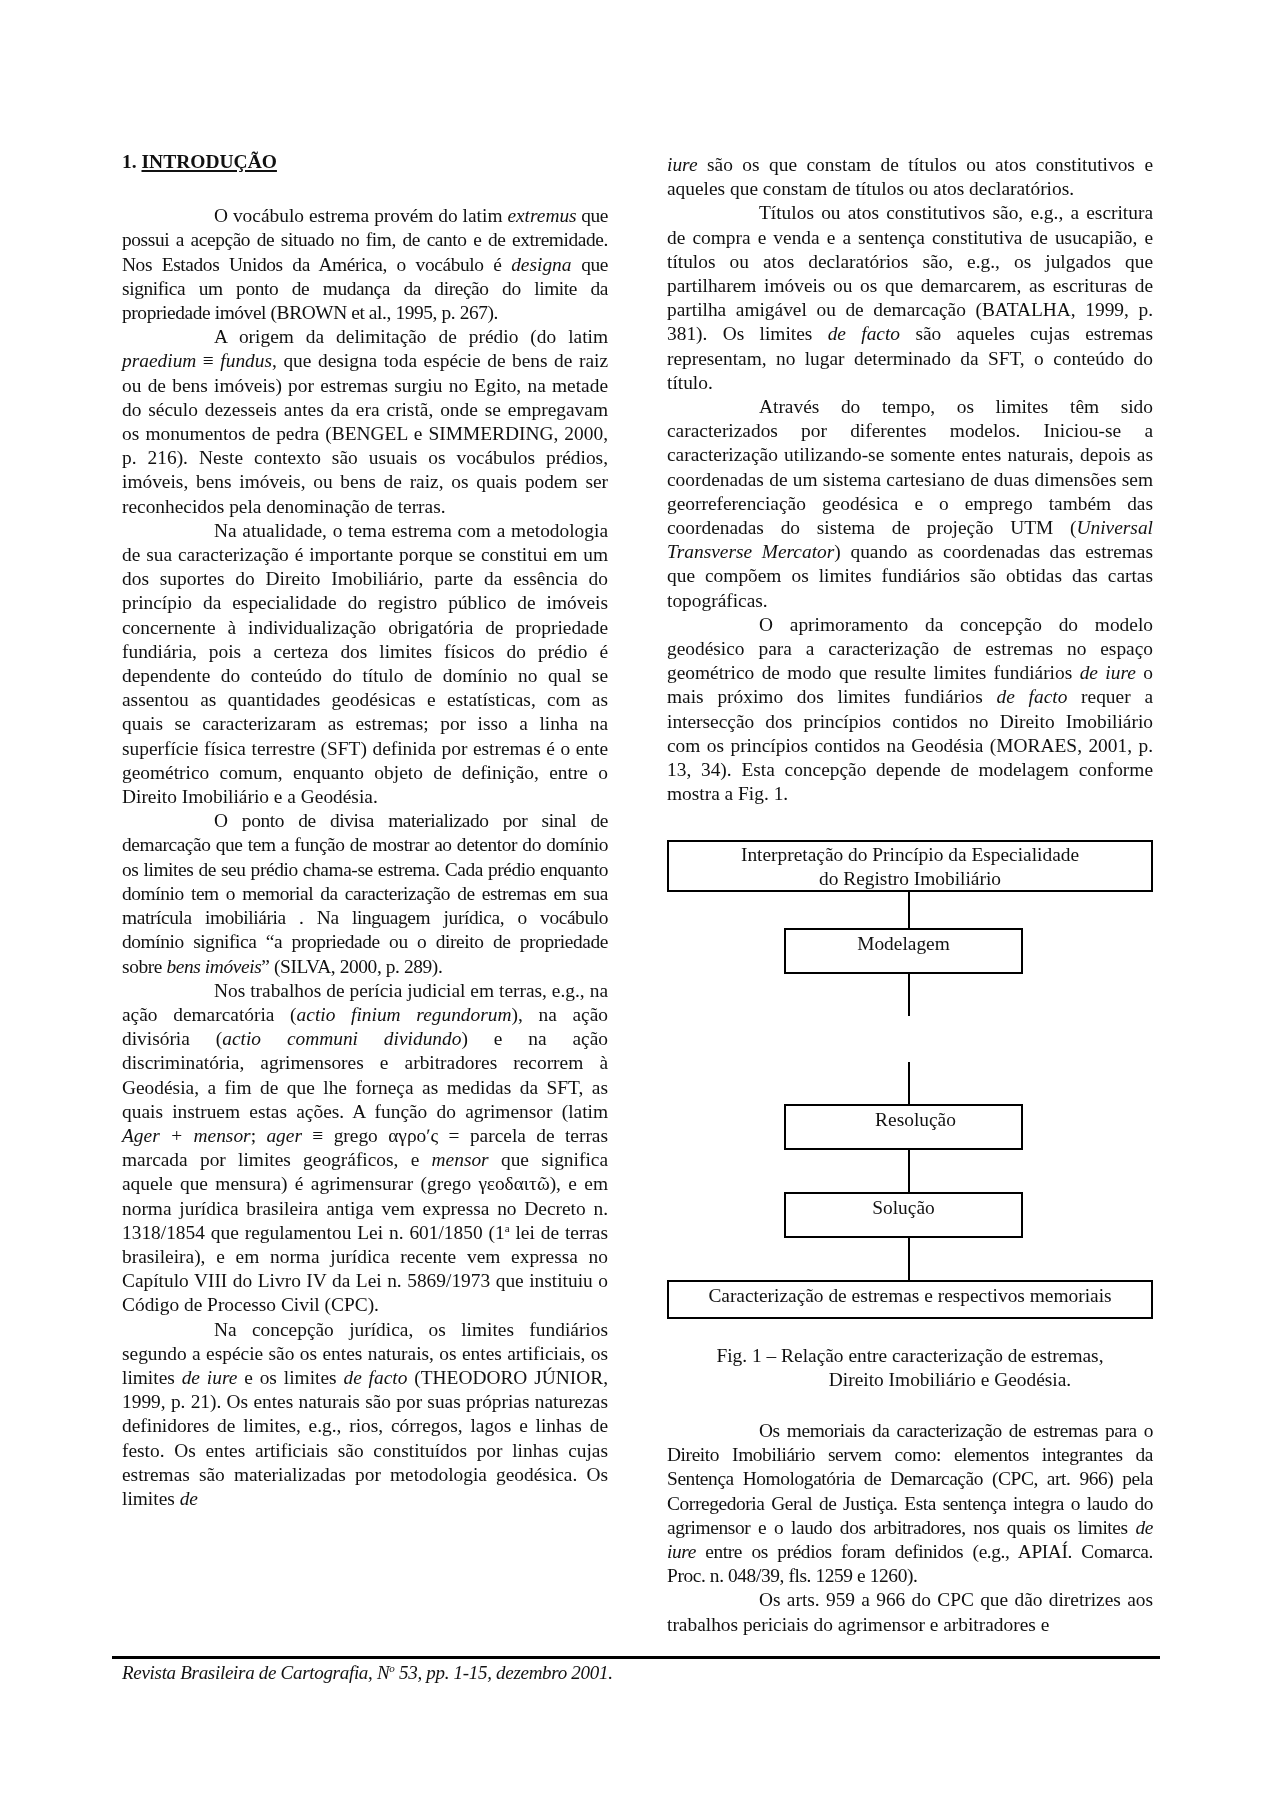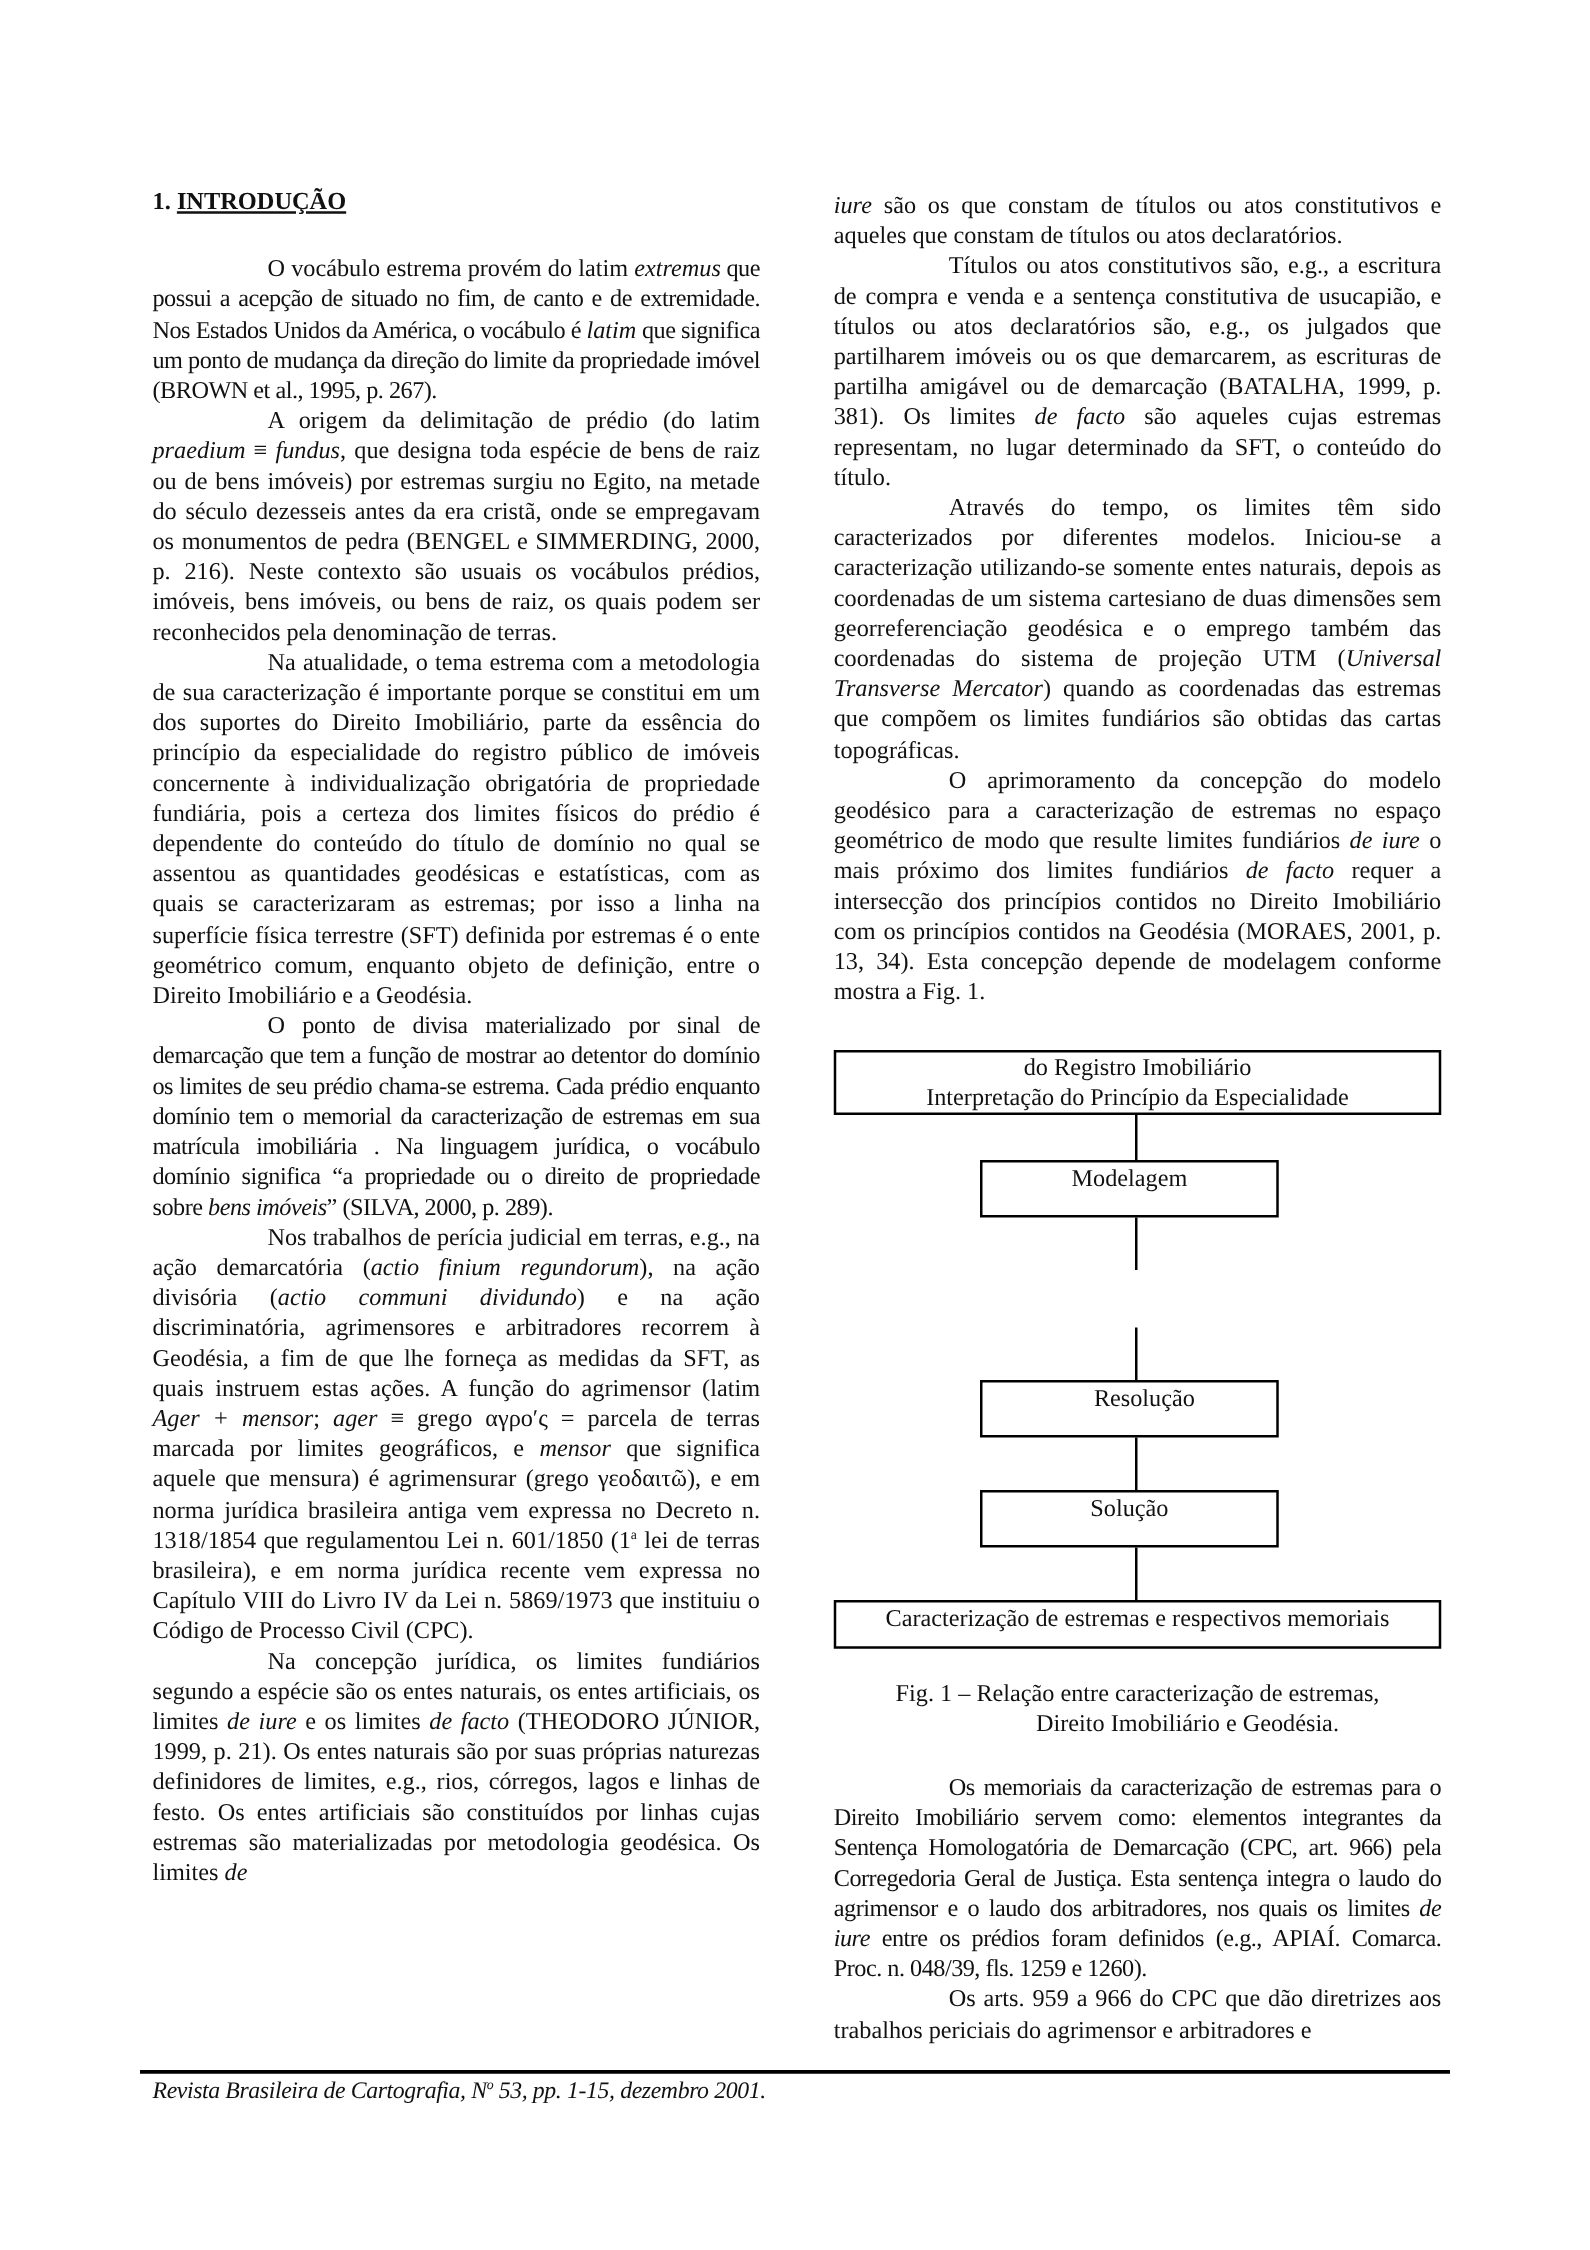--- a/index.html
+++ b/index.html
@@ -52,21 +52,21 @@
     position: absolute; left: 122px; top: 1662px;
     font-style: italic; font-size: 19px; line-height: 22px; letter-spacing: -0.3px;
   }
 </style>
 </head>
 <body>
 
 <div class="col col-left">
   <p class="heading"><span>1. </span><u>INTRODUÇÃO</u></p>
 
-  <p class="indent"><span>O vocábulo estrema provém do latim </span><i>extremus</i><span class="cond"> que possui a acepção de situado no fim, de canto e de extremidade. Nos Estados Unidos da América, o vocábulo é </span><i>latim</i><span class="cond"> que significa um ponto de mudança da direção do limite da propriedade imóvel (BROWN et al., 1995, p. 267).</span></p>
+  <p class="indent"><span>O vocábulo estrema provém do latim </span><i>extremus</i><span class="cond"> que possui a acepção de situado no fim, de canto e de extremidade. Nos Estados Unidos da América, o vocábulo é </span><i>designa</i><span class="cond"> que significa um ponto de mudança da direção do limite da propriedade imóvel (BROWN et al., 1995, p. 267).</span></p>
 
   <p class="indent"><span>A origem da delimitação de prédio (do latim </span><i>praedium</i><span> ≡ </span><i>fundus</i><span>, que designa toda espécie de bens de raiz ou de bens imóveis) por estremas surgiu no Egito, na metade do século dezesseis antes da era cristã, onde se empregavam os monumentos de pedra (BENGEL e SIMMERDING, 2000, p. 216). Neste contexto são usuais os vocábulos prédios, imóveis, bens imóveis, ou bens de raiz, os quais podem ser reconhecidos pela denominação de terras.</span></p>
 
   <p class="indent">Na atualidade, o tema estrema com a metodologia de sua caracterização é importante porque se constitui em um dos suportes do Direito Imobiliário, parte da essência do princípio da especialidade do registro público de imóveis concernente à individualização obrigatória de propriedade fundiária, pois a certeza dos limites físicos do prédio é dependente do conteúdo do título de domínio no qual se assentou as quantidades geodésicas e estatísticas, com as quais se caracterizaram as estremas; por isso a linha na superfície física terrestre (SFT) definida por estremas é o ente geométrico comum, enquanto objeto de definição, entre o Direito Imobiliário e a Geodésia.</p>
 
   <p class="indent cond"><span>O ponto de divisa materializado por sinal de demarcação que tem a função de mostrar ao detentor do domínio os limites de seu prédio chama-se estrema. Cada prédio enquanto domínio tem o memorial da caracterização de estremas em sua matrícula imobiliária . Na linguagem jurídica, o vocábulo domínio significa “a  propriedade ou o direito de propriedade sobre </span><i>bens imóveis</i><span>” (SILVA, 2000, p. 289).</span></p>
 
   <p class="indent"><span>Nos trabalhos de perícia judicial em terras, e.g., na ação demarcatória (</span><i>actio finium regundorum</i><span>), na ação divisória (</span><i>actio communi dividundo</i><span>) e na ação discriminatória, agrimensores e arbitradores recorrem à Geodésia, a fim de que lhe forneça as medidas da SFT, as quais instruem estas ações. A função do agrimensor (latim </span><i>Ager + mensor</i><span>; </span><i>ager</i><span> ≡ grego  αγροʹς = parcela de terras marcada por limites geográficos, e </span><i>mensor</i><span> que significa aquele que mensura) é agrimensurar (grego γεοδαιτῶ), e em norma jurídica brasileira antiga vem expressa no Decreto n. 1318/1854 que regulamentou Lei n. 601/1850 (1</span><sup>a</sup><span> lei de terras brasileira), e em norma jurídica recente vem expressa no Capítulo VIII do Livro IV da Lei n. 5869/1973 que instituiu o Código de Processo Civil (CPC).</span></p>
 
   <p class="indent"><span>Na concepção jurídica, os limites fundiários segundo a espécie são os entes naturais, os entes artificiais, os limites </span><i>de iure</i><span> e os limites </span><i>de facto</i><span> (THEODORO JÚNIOR, 1999, p. 21). Os entes naturais são por suas próprias naturezas definidores de limites, e.g., rios, córregos, lagos e linhas de festo. Os entes artificiais são constituídos por linhas cujas estremas são materializadas por metodologia geodésica. Os limites </span><i>de</i></p>
@@ -77,22 +77,22 @@
 
   <p class="indent"><span>Títulos ou atos constitutivos são, e.g., a escritura de compra e venda e a sentença constitutiva de usucapião, e títulos ou atos declaratórios são, e.g., os julgados que partilharem imóveis ou os que demarcarem, as escrituras de partilha amigável ou de demarcação (BATALHA, 1999, p. 381). Os limites </span><i>de facto</i><span> são aqueles cujas estremas representam, no lugar determinado da SFT, o conteúdo do título.</span></p>
 
   <p class="indent"><span>Através do tempo, os limites têm sido caracterizados por diferentes modelos. Iniciou-se a caracterização utilizando-se somente entes naturais, depois as coordenadas de um sistema cartesiano de duas dimensões sem georreferenciação geodésica e o emprego também das coordenadas do sistema de projeção UTM (</span><i>Universal Transverse Mercator</i><span>) quando as coordenadas das estremas que compõem os limites fundiários são obtidas das cartas topográficas.</span></p>
 
   <p class="indent"><span>O aprimoramento da concepção do modelo geodésico para a caracterização de estremas no espaço geométrico de modo que resulte limites fundiários </span><i>de iure</i><span> o mais próximo dos limites fundiários </span><i>de facto</i><span> requer a intersecção dos princípios contidos no Direito Imobiliário com os princípios contidos na Geodésia (MORAES, 2001, p. 13, 34). Esta concepção depende de modelagem conforme mostra a Fig. 1.</span></p>
 </div>
 
 <div class="figure">
   <div class="fig-box wide" style="top:0; height:52px; padding-top:1px;">
+    <div>Interpretação do Princípio da Especialidade</div>
     <div>do Registro Imobiliário</div>
-    <div>Interpretação do Princípio da Especialidade</div>
   </div>
   <div class="fig-line" style="top:52px; height:36px;"></div>
 
   <div class="fig-box narrow" style="top:88px;">
     <div>Modelagem</div>
   </div>
   <div class="fig-line" style="top:134px; height:42px;"></div>
 
   <div class="fig-line" style="top:222px; height:42px;"></div>
 

